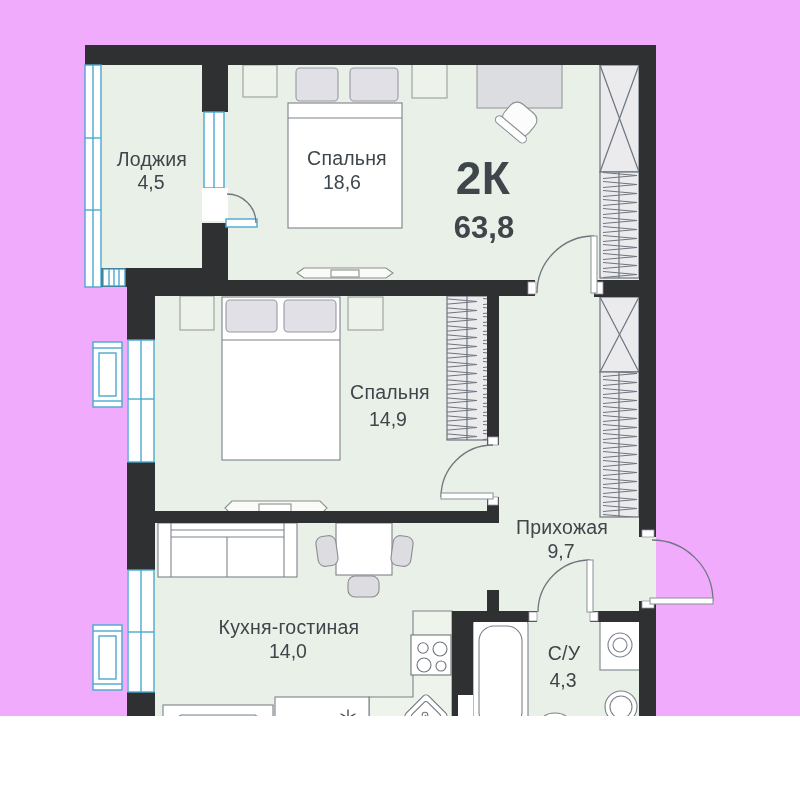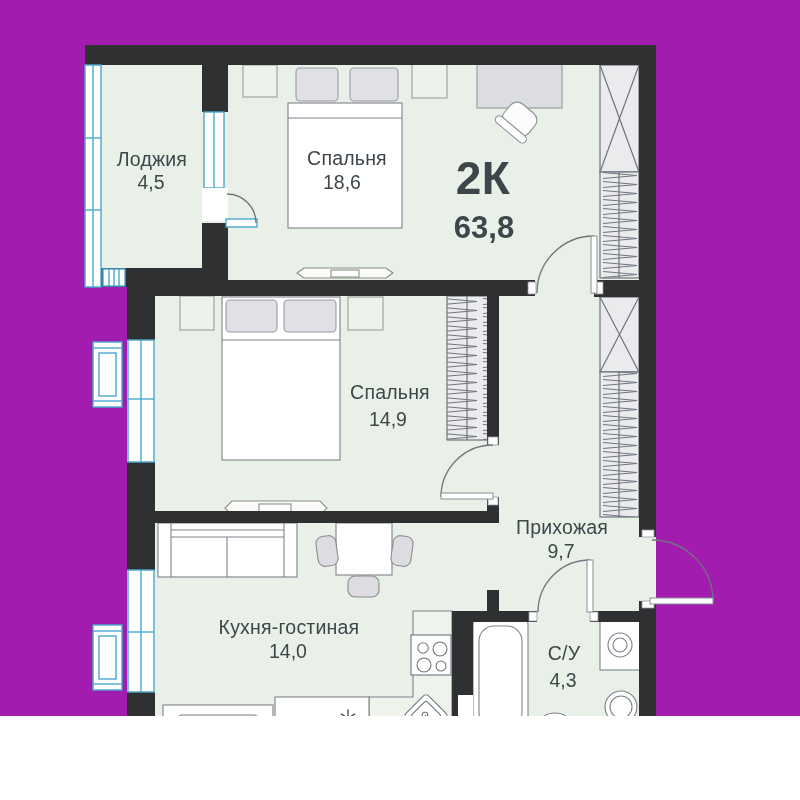--- a/index.html
+++ b/index.html
@@ -1,16 +1,16 @@
 <!DOCTYPE html>
 <html><head>
 <meta charset="utf-8">
 <style>
   html,body{margin:0;padding:0;background:#ffffff;}
-  .stage{width:800px;height:716px;background:#a21caf;position:relative;overflow:hidden;}
+  .stage{width:800px;height:716px;background:#f0abfc;position:relative;overflow:hidden;}
   svg{display:block;}
   text{font-family:"Liberation Sans","DejaVu Sans",sans-serif;}
   .room-name{font-size:19.5px;letter-spacing:.2px;}
   .room-area{font-size:19.5px;}
   .type-label{font-size:46px;font-weight:700;letter-spacing:.5px;}
   .total-area{font-size:31px;font-weight:600;}
 </style>
 </head>
 <body>
 

